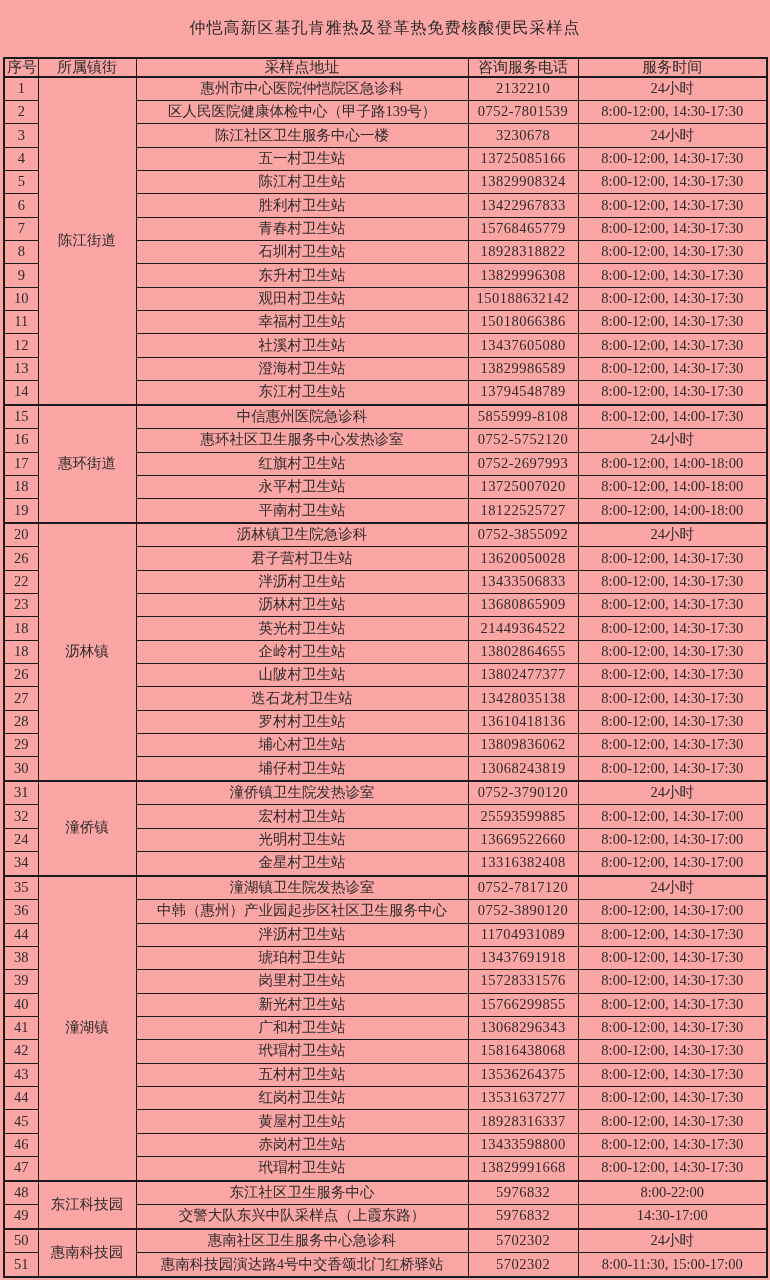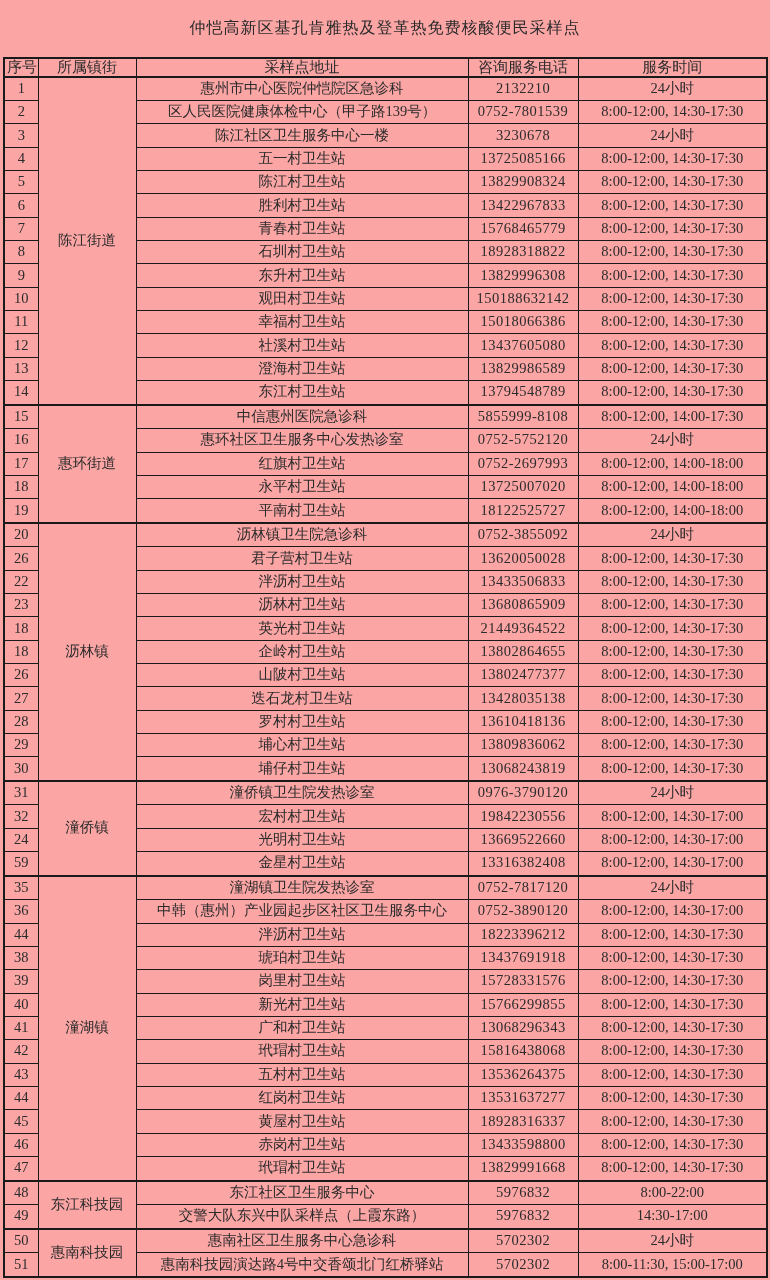--- a/index.html
+++ b/index.html
@@ -270,58 +270,58 @@
         <tr>
           <td>30</td>
           <td>埔仔村卫生站</td>
           <td class="col-phone">13068243819</td>
           <td>8:00-12:00, 14:30-17:30</td>
         </tr>
         <tr class="group-start">
           <td>31</td>
           <td rowspan="4">潼侨镇</td>
           <td>潼侨镇卫生院发热诊室</td>
-          <td class="col-phone">0976-3790120</td>
+          <td class="col-phone">0752-3790120</td>
           <td>24小时</td>
         </tr>
         <tr>
           <td>32</td>
           <td>宏村村卫生站</td>
-          <td class="col-phone">19842230556</td>
+          <td class="col-phone">25593599885</td>
           <td>8:00-12:00, 14:30-17:00</td>
         </tr>
         <tr>
           <td>24</td>
           <td>光明村卫生站</td>
           <td class="col-phone">13669522660</td>
           <td>8:00-12:00, 14:30-17:00</td>
         </tr>
         <tr>
-          <td>59</td>
+          <td>34</td>
           <td>金星村卫生站</td>
           <td class="col-phone">13316382408</td>
           <td>8:00-12:00, 14:30-17:00</td>
         </tr>
         <tr class="group-start">
           <td>35</td>
           <td rowspan="13">潼湖镇</td>
           <td>潼湖镇卫生院发热诊室</td>
           <td class="col-phone">0752-7817120</td>
           <td>24小时</td>
         </tr>
         <tr>
           <td>36</td>
           <td>中韩（惠州）产业园起步区社区卫生服务中心</td>
           <td class="col-phone">0752-3890120</td>
           <td>8:00-12:00, 14:30-17:00</td>
         </tr>
         <tr>
           <td>44</td>
           <td>泮沥村卫生站</td>
-          <td class="col-phone">18223396212</td>
+          <td class="col-phone">11704931089</td>
           <td>8:00-12:00, 14:30-17:30</td>
         </tr>
         <tr>
           <td>38</td>
           <td>琥珀村卫生站</td>
           <td class="col-phone">13437691918</td>
           <td>8:00-12:00, 14:30-17:30</td>
         </tr>
         <tr>
           <td>39</td>

